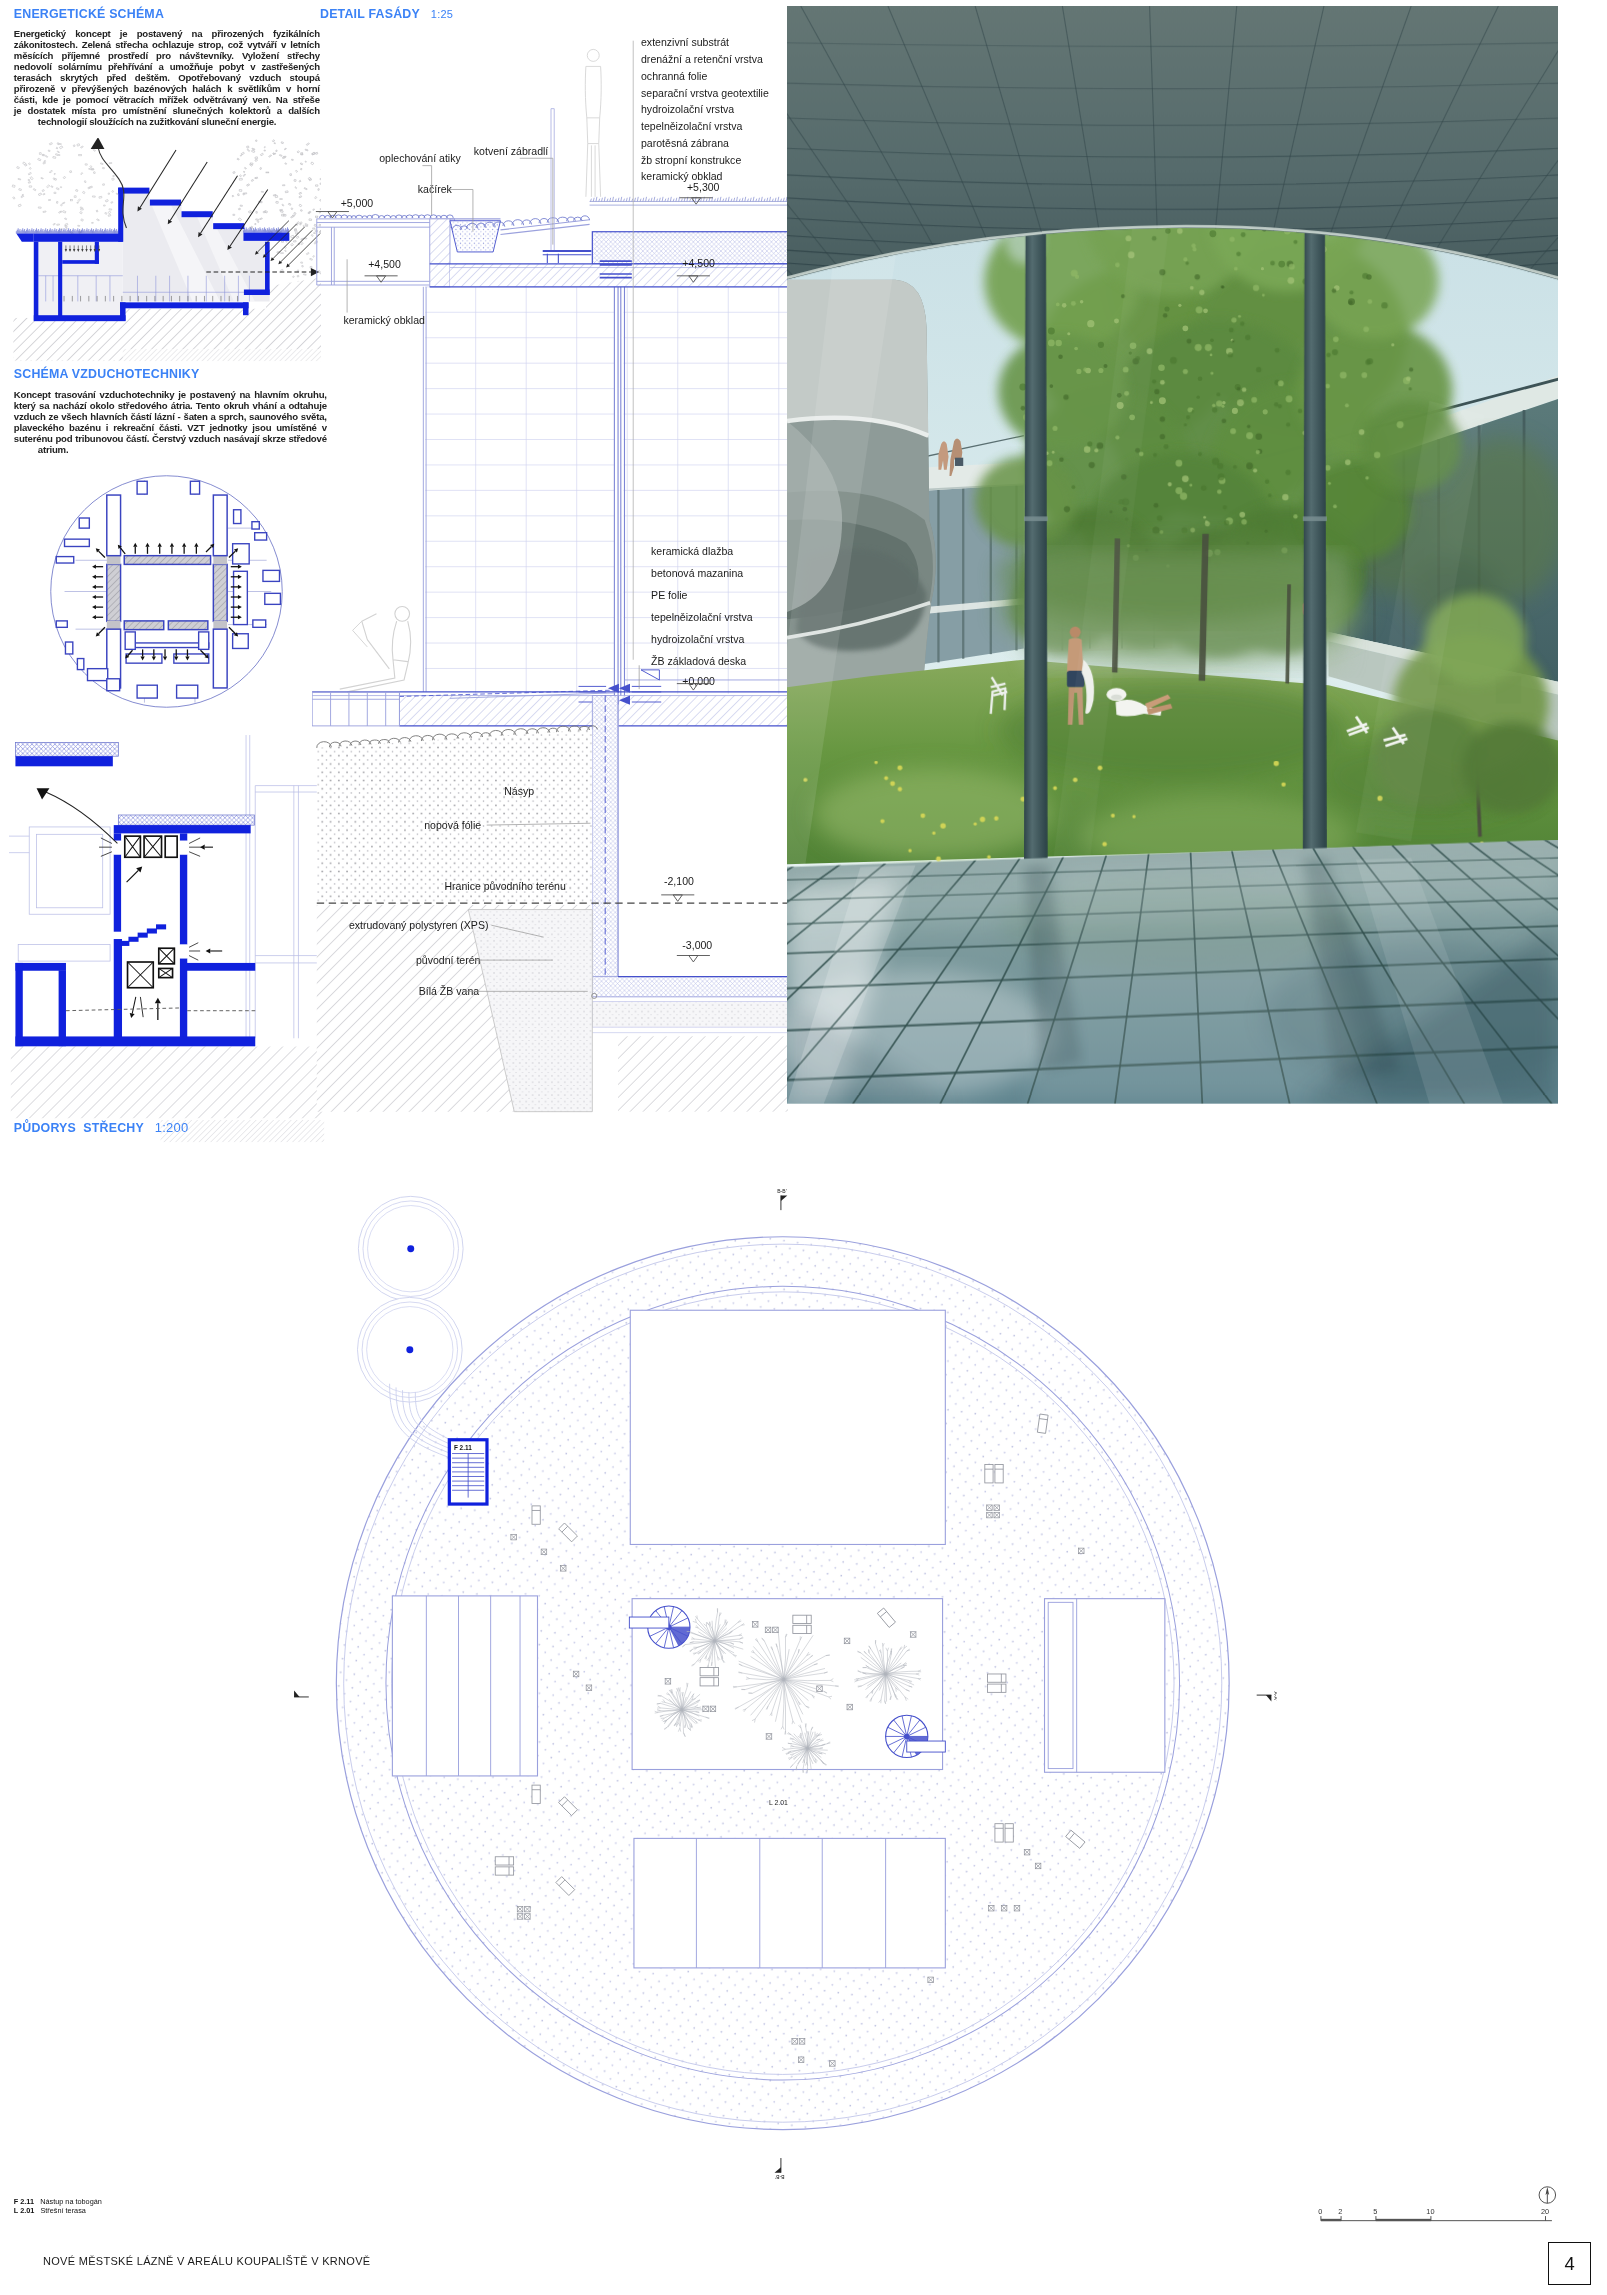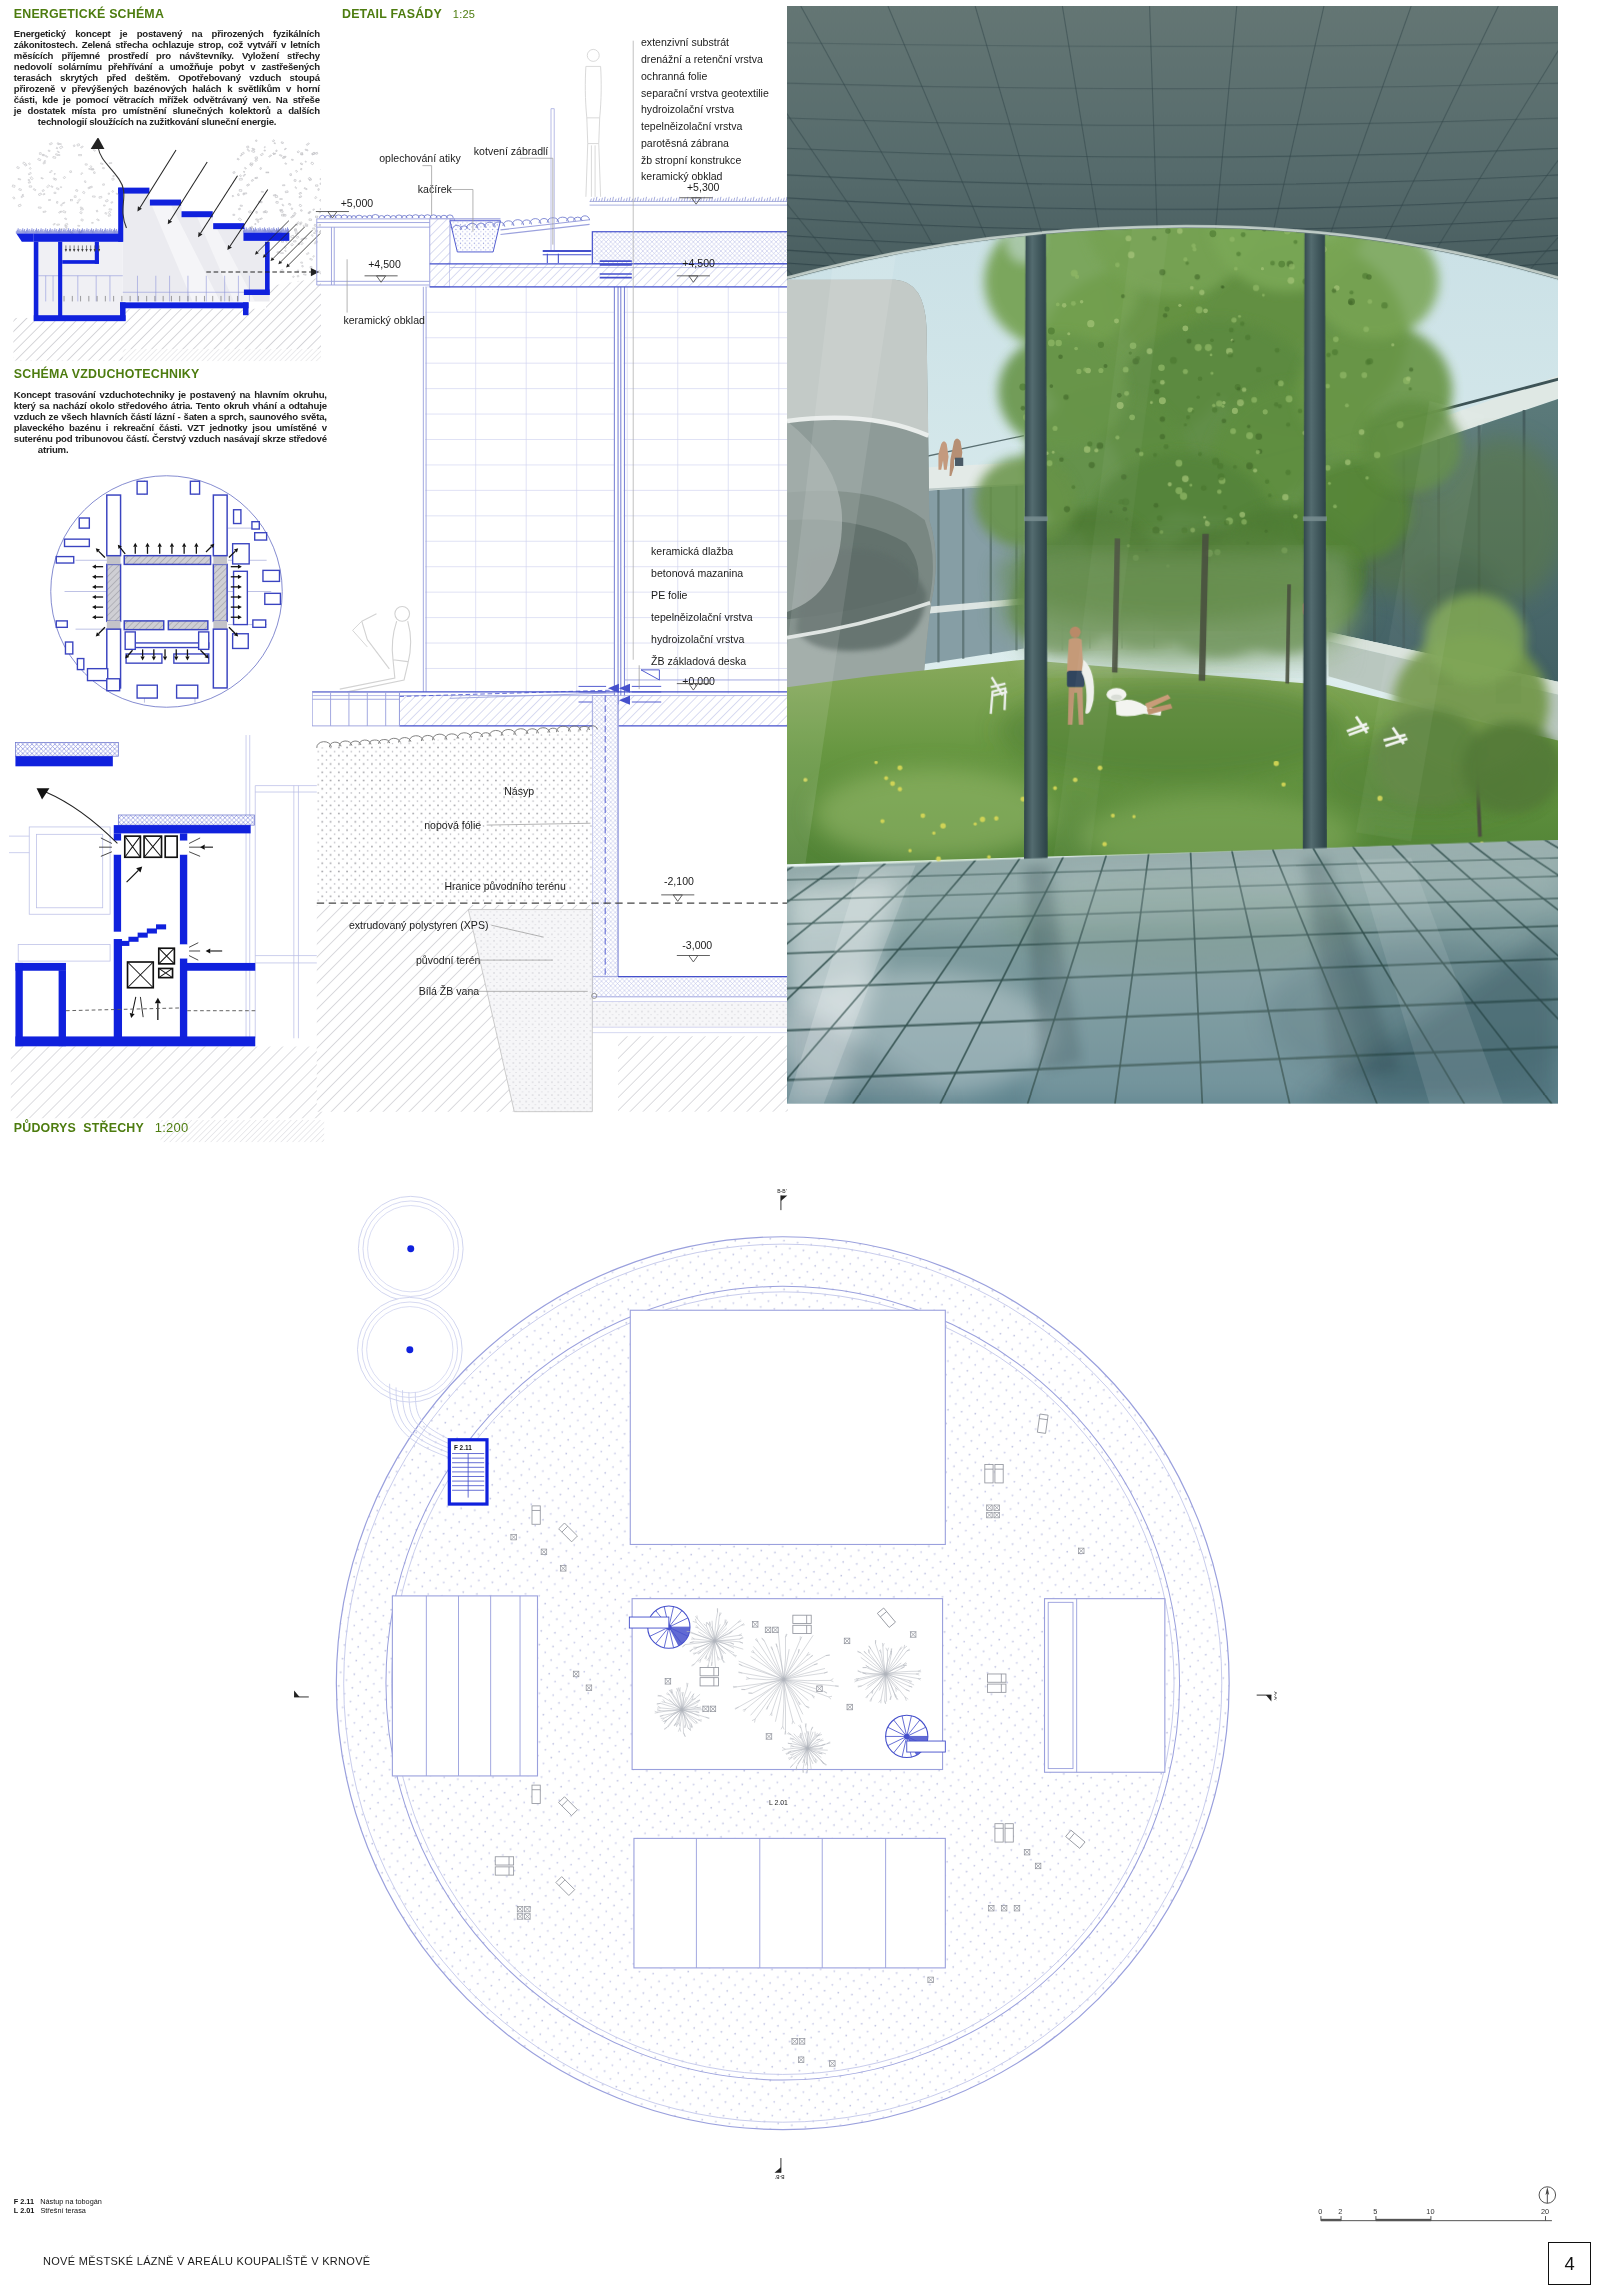--- a/index.html
+++ b/index.html
@@ -1,17 +1,17 @@
 <!DOCTYPE html>
 <html style="font-size:14.7px"><head><meta charset="utf-8">
 <style>
 html,body{margin:0;padding:0;}
 body{width:1607px;height:2296px;position:relative;font-family:"Liberation Sans",sans-serif;background:#ffffff;overflow:hidden;}
 .abs{position:absolute;}
-.h1{font-weight:bold;font-size:12.4px;color:#4d7c0f;letter-spacing:0.2px;}
+.h1{font-weight:bold;font-size:12.4px;color:#3b82f6;letter-spacing:0.2px;}
 .par{font-weight:bold;font-size:9.6px;letter-spacing:-0.2px;line-height:11px;color:#222;}
 .par div{text-align:justify;text-align-last:justify;}
 .par div.last{text-align-last:left;padding-left:24px;}
 </style></head>
 <body>
 
 <div class="abs h1" style="left:13.8px;top:7.3px;">ENERGETICKÉ SCHÉMA</div>
 
 <div class="abs par" style="left:13.8px;top:27.5px;width:306px;">
 <div>Energetický koncept je postavený na přirozených fyzikálních</div>
@@ -930,21 +930,21 @@
 <line x1="143" y1="285" x2="146" y2="307" stroke="#222" stroke-width="1"></line>
 <line x1="62" y1="300" x2="186" y2="297" stroke="#555" stroke-width="1" stroke-dasharray="4,3"></line>
 <line x1="194" y1="300" x2="268" y2="300" stroke="#555" stroke-width="1" stroke-dasharray="4,3"></line>
 
 <rect x="2" y="339" width="341" height="78" fill="url(#s3h)"></rect>
 <rect x="165" y="419" width="178" height="24" fill="url(#s3hf)"></rect>
 </svg></div>
 
 <div class="abs h1" style="left:13.8px;top:1120px;">PŮDORYS&nbsp; STŘECHY&nbsp;&nbsp; <span style="font-weight:normal;font-size:13px;">1:200</span></div>
 
-<div class="abs h1" style="left:342px;top:7.3px;">DETAIL FASÁDY&nbsp;&nbsp; <span style="font-weight:normal;font-size:11px;">1:25</span></div>
+<div class="abs h1" style="left:320px;top:7.3px;">DETAIL FASÁDY&nbsp;&nbsp; <span style="font-weight:normal;font-size:11px;">1:25</span></div>
 
 <div class="abs" style="left:312px;top:26px;" id="facade"><svg width="478" height="1093" viewBox="0 0 520 1190" font-family="Liberation Sans, sans-serif">
 <defs>
 <pattern id="fh" width="7" height="7" patternTransform="rotate(45)" patternUnits="userSpaceOnUse">
 <rect width="7" height="7" fill="#fff"></rect>
           <line x1="0" y1="0" x2="0" y2="7" stroke="#aeb3e2" stroke-width="1"></line>
         </pattern>
 <pattern id="fx" width="5" height="5" patternUnits="userSpaceOnUse">
 <rect width="5" height="5" fill="#fff"></rect>
           <path d="M0,0 L5,5 M5,0 L0,5" stroke="#b9bee8" stroke-width="0.6"></path>

